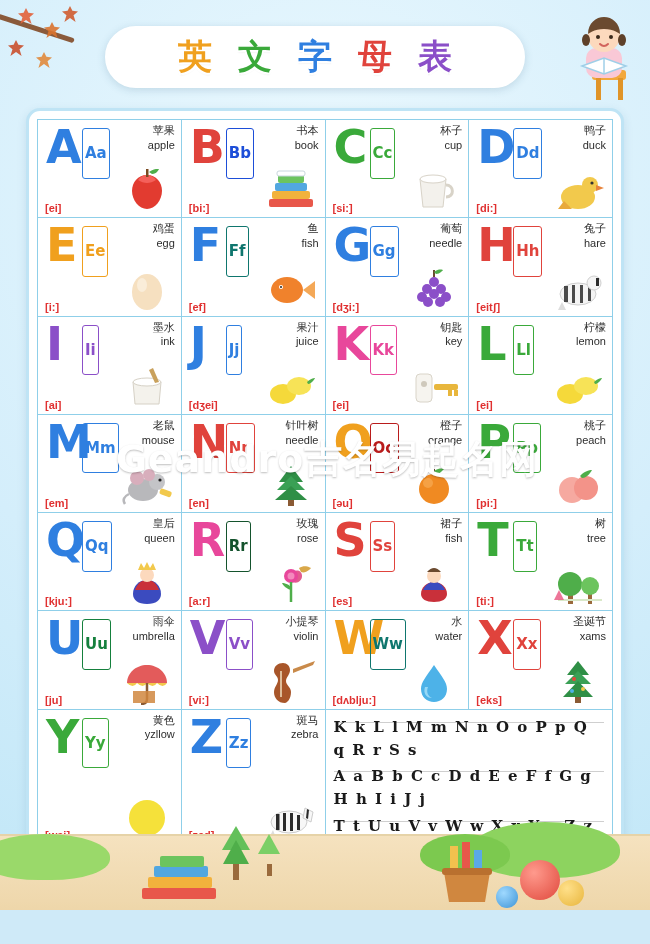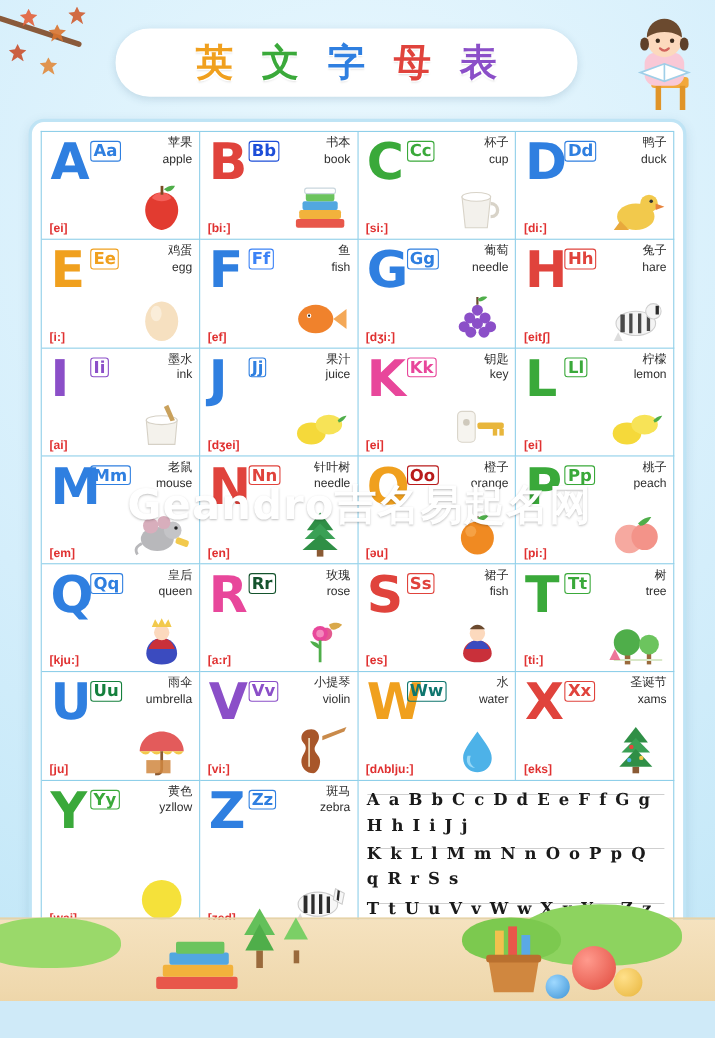--- a/index.html
+++ b/index.html
@@ -92,21 +92,21 @@
     position: absolute; left: 8px; top: 4px;
     font-family: "DejaVu Sans", sans-serif;
     font-size: 46px; font-weight: bold; line-height: 1;
   }
   .pair {
     position: absolute; left: 44px; top: 8px;
     font-family: "DejaVu Sans", sans-serif;
     font-size: 15px; font-weight: bold;
     border: 1px solid currentColor;
     border-radius: 3px;
-    padding: 0 2px;
+    padding: 16px 2px;
     line-height: 1.1;
   }
   .words {
     position: absolute; right: 6px; top: 5px;
     text-align: right;
     line-height: 1.25;
   }
   .words .zh {
     font-family: Liberation Mono, monospace;
     font-size: 11px; color: #2d2d2d; display: block;
@@ -263,21 +263,21 @@
             <span class="en">egg</span>
           </span>
           <span class="phon">[i:]</span>
           <span class="pic"><svg viewBox="0 0 56 46" style="width:100%;height:100%">
               <ellipse cx="28" cy="26" rx="15" ry="18" fill="#f6e0c0"></ellipse>
               <ellipse cx="23" cy="19" rx="5" ry="7" fill="#fbf0de" opacity=".8"></ellipse>
             </svg></span>
         </div>
         <div class="cell">
           <span class="big" style="color:#2f7fe0">F</span>
-          <span class="pair" style="color:#3b82f6">Ff</span>
+          <span class="pair" style="color:#0f766e">Ff</span>
           <span class="words">
             <span class="zh">鱼</span>
             <span class="en">fish</span>
           </span>
           <span class="phon">[ef]</span>
           <span class="pic"><svg viewBox="0 0 56 46" style="width:100%;height:100%">
               <path d="M40 24c0 7-7 13-16 13s-16-6-16-13 7-13 16-13 16 6 16 13z" fill="#f0822c"></path>
               <path d="M40 24l12-9v18z" fill="#f4a857"></path>
               <circle cx="18" cy="21" r="2" fill="#fff"></circle>
               <circle cx="18" cy="21" r="1" fill="#222"></circle>
@@ -588,22 +588,22 @@
           <span class="phon">[zed]</span>
           <span class="pic"><svg viewBox="0 0 56 46" style="width:100%;height:100%">
               <ellipse cx="26" cy="28" rx="18" ry="11" fill="#f7f7f7" stroke="#ccc"></ellipse>
               <path d="M13 20h3.5v16H13zM20 19h3v18h-3zM27 19h3v18h-3zM34 21h3v15h-3z" fill="#2b2b2b"></path>
               <path d="M42 14l8 4-2 10-8-4z" fill="#f7f7f7" stroke="#ccc"></path>
               <path d="M44 15l2 1-1 9-2-1z" fill="#2b2b2b"></path>
               <path d="M10 36l-4 8h7z" fill="#ddd"></path>
             </svg></span>
         </div>
         <div class="strip">
+          <div class="strip-row">K k L l M m N n O o P p Q q R r S s</div>
           <div class="strip-row">A a B b C c D d E e F f G g H h I i J j</div>
-          <div class="strip-row">K k L l M m N n O o P p Q q R r S s</div>
           <div class="strip-row">T t U u V v W w X x Y y Z z</div>
         </div>
       </div>
   </div>
 
   <div id="watermark">Geandro吉名易起名网</div>
 
   <div class="ground"></div>
   <div class="bush" style="left:470px; bottom:66px; width:150px; height:56px;"></div>
   <div class="bush" style="left:420px; bottom:70px; width:90px; height:40px; background:#7cc94f;"></div>

